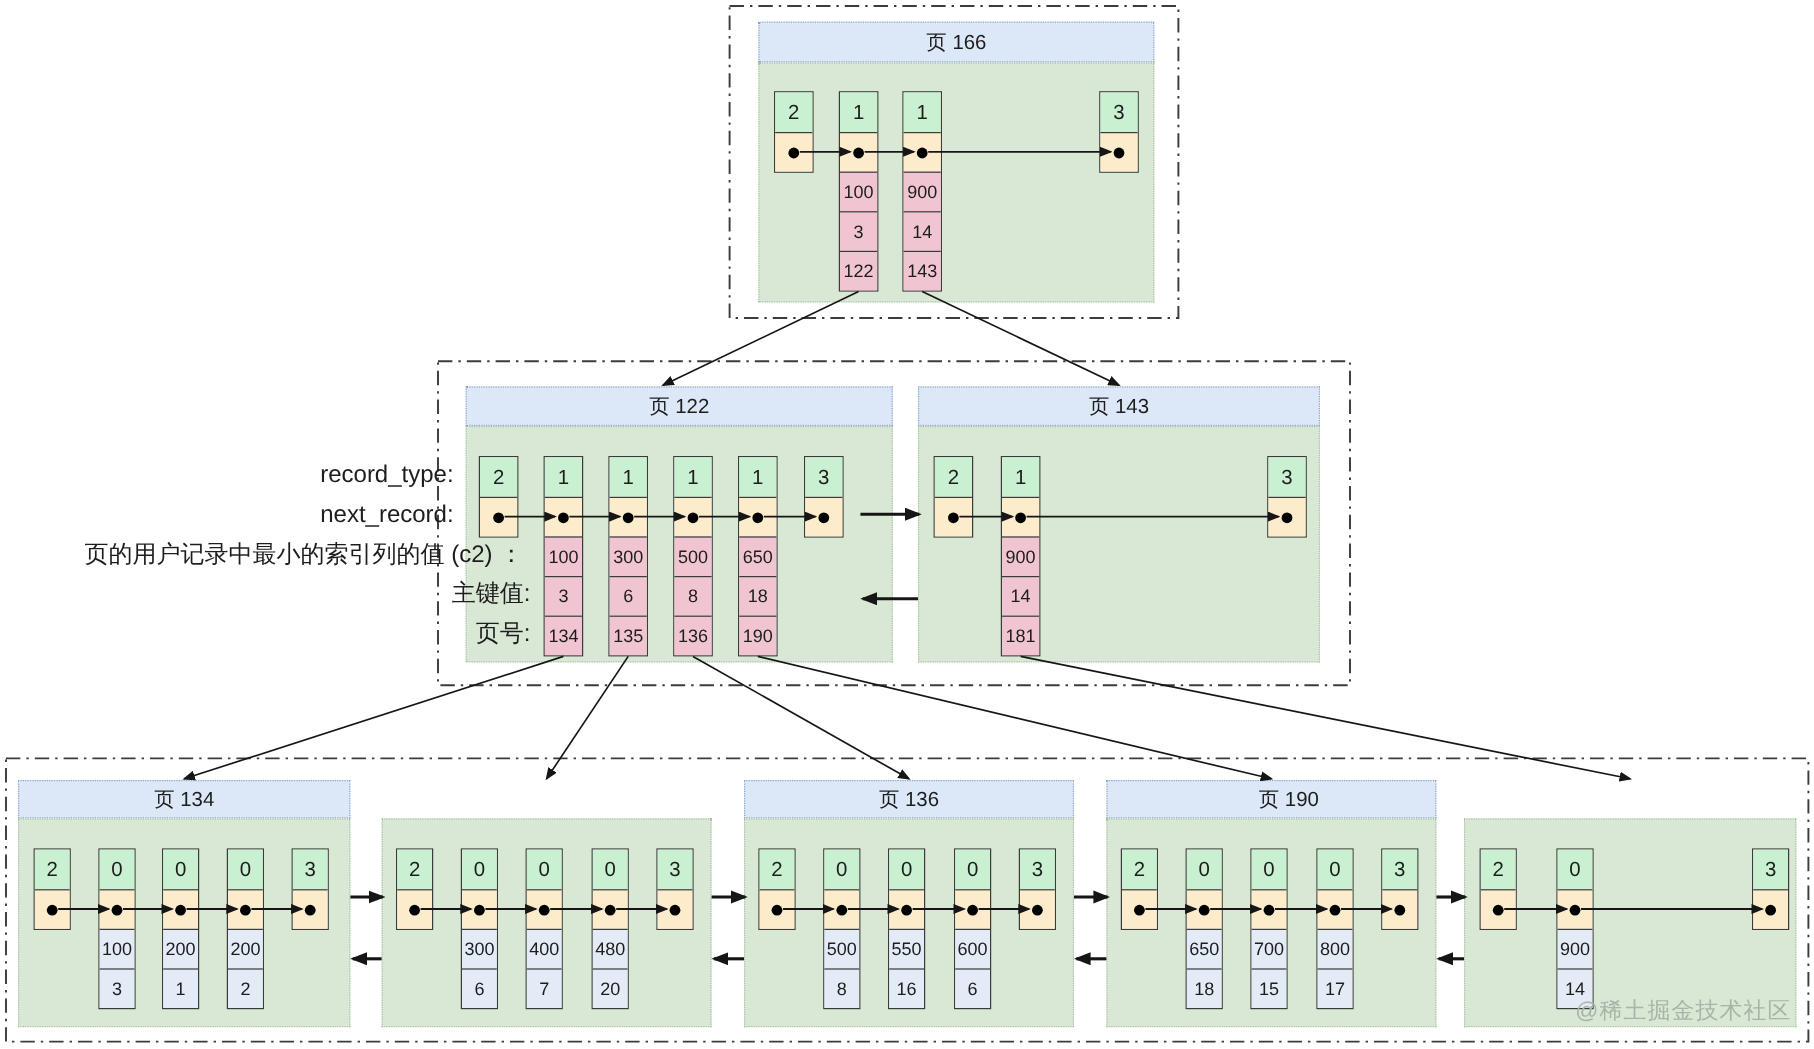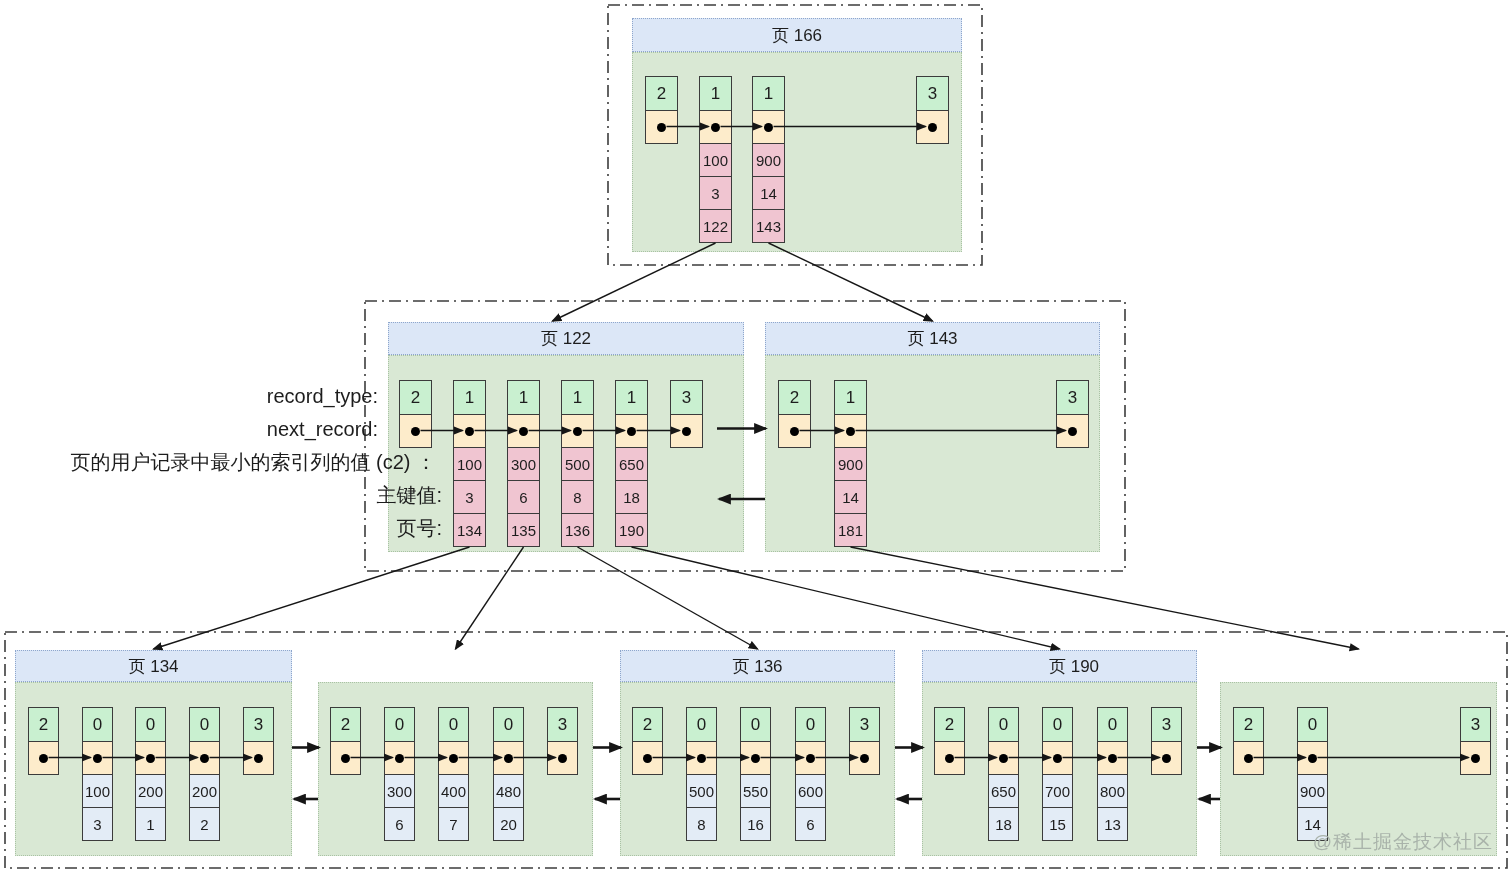--- a/index.html
+++ b/index.html
@@ -324,21 +324,21 @@
           </div>
           <div class="cell leaf-cell">700</div>
           <div class="cell leaf-cell">15</div>
         </div>
         <div class="record" style="left: 175px; top: 57px; width: 31px;">
           <div class="cell type-cell">0</div>
           <div class="cell pointer-cell">
             <span class="bullet"></span>
           </div>
           <div class="cell leaf-cell">800</div>
-          <div class="cell leaf-cell">13</div>
+          <div class="cell leaf-cell">17</div>
         </div>
         <div class="record" style="left: 229px; top: 57px; width: 31px;">
           <div class="cell type-cell">3</div>
           <div class="cell pointer-cell">
             <span class="bullet"></span>
           </div>
         </div>
       </div>
       <div class="page" style="left: 1220px; top: 650px; width: 277px; height: 206px;">
         <div class="page-body" style="top: 32px; height: 174px;"></div>

